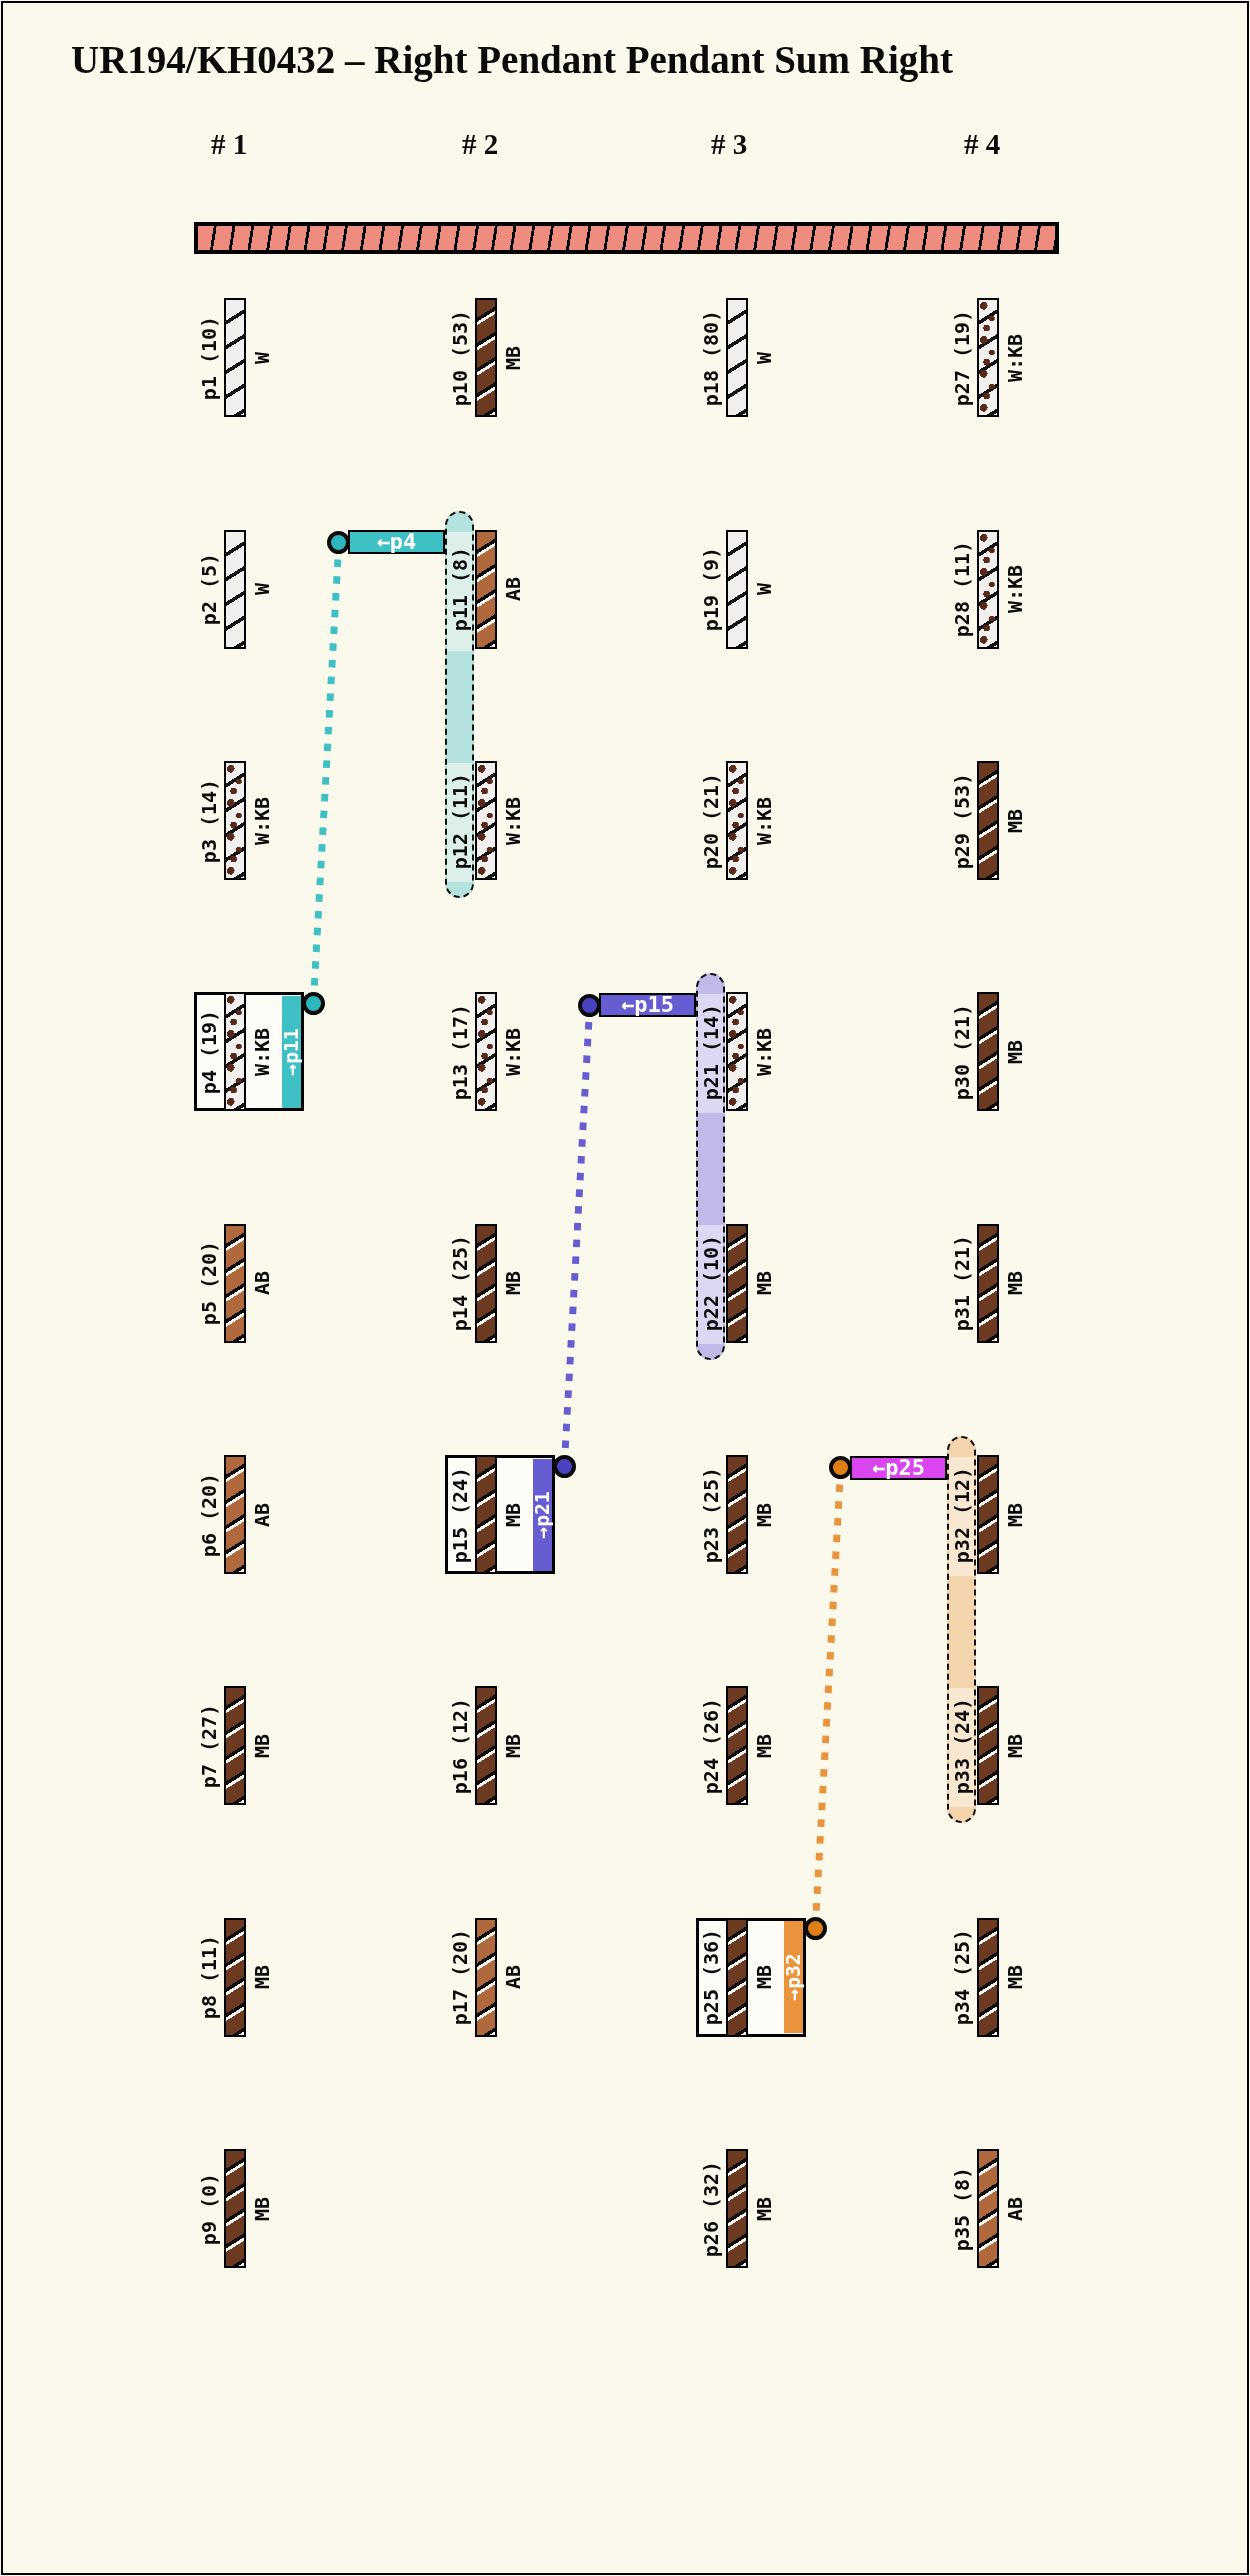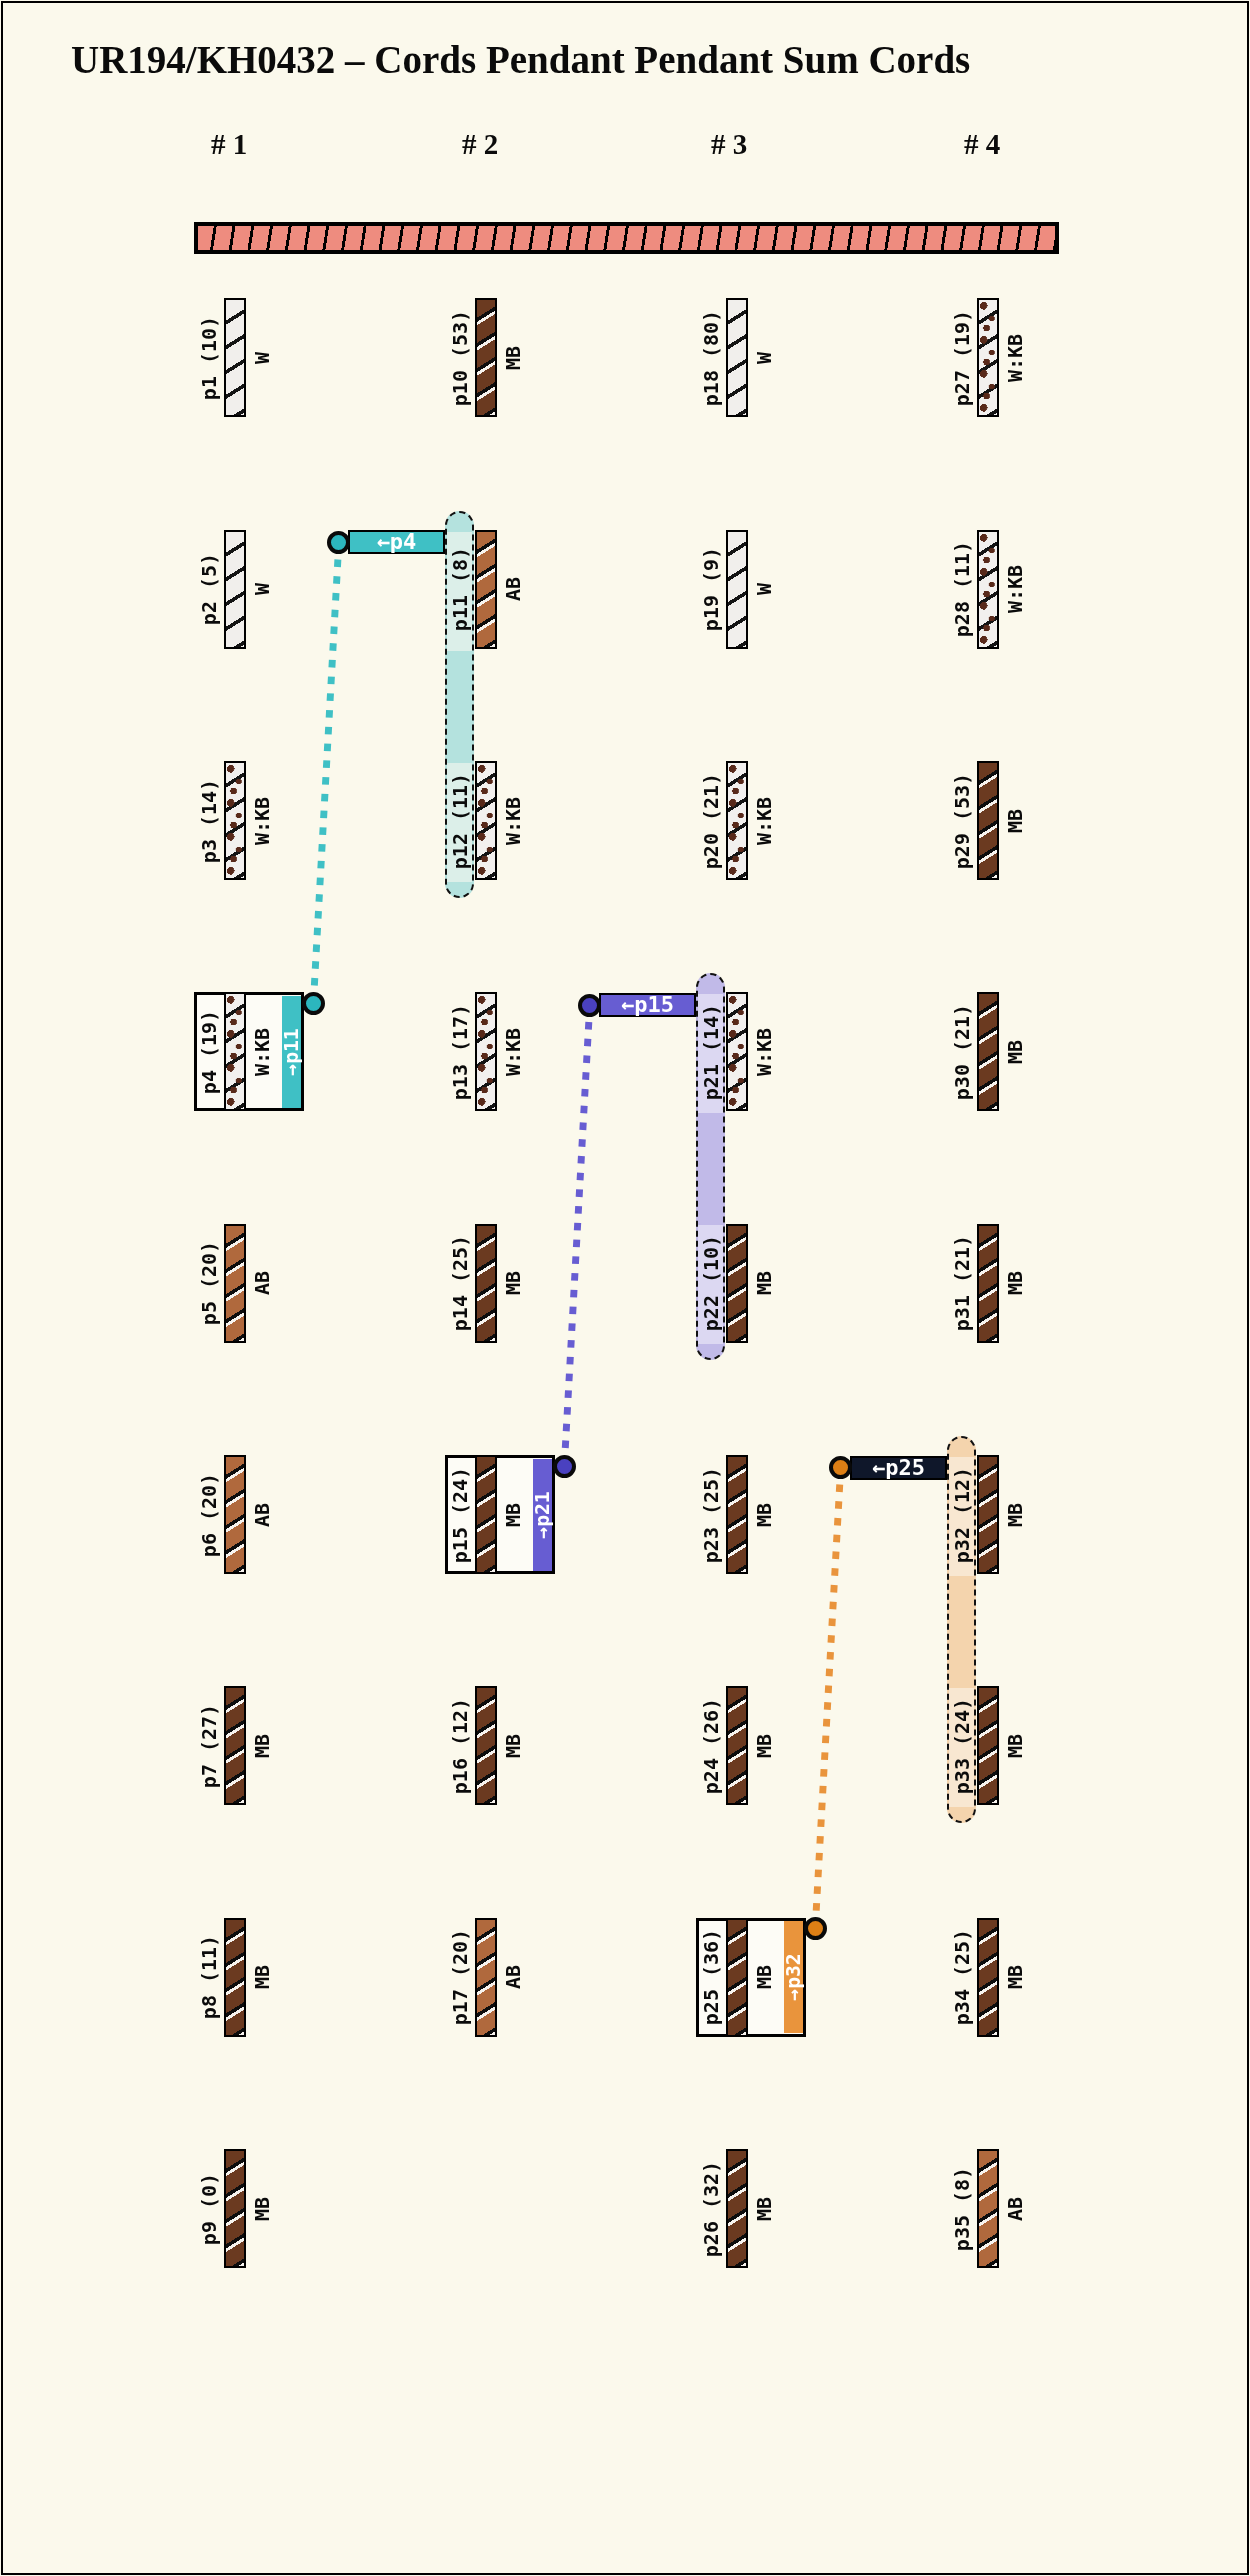--- a/index.html
+++ b/index.html
@@ -76,21 +76,21 @@
     position:absolute;width:23px;height:23px;box-sizing:border-box;
     border:4px solid #0a0a0a;border-radius:50%;
   }
   svg.lines{position:absolute;left:0;top:0;}
 </style>
 </head>
 <body>
 
 <div class="frame"></div>
 
-<div class="title">UR194/KH0432 – Cords Pendant Pendant Sum Cords</div>
+<div class="title">UR194/KH0432 – Right Pendant Pendant Sum Right</div>
 
 <div id="headers">
     <div class="group-header" style="left: 171px;"># 1</div>
     <div class="group-header" style="left: 422px;"># 2</div>
     <div class="group-header" style="left: 671px;"># 3</div>
     <div class="group-header" style="left: 924px;"># 4</div>
   </div>
 
 <div class="primary-cord"></div>
 
@@ -114,21 +114,21 @@
       <div class="capsule-strip" style="top: 250px; height: 119px; background: rgb(248, 231, 209);"></div>
     </div>
   </div>
 <div id="connectors">
     <div class="conn-box" style="left: 348px; top: 530px; background: rgb(63, 192, 197);">
       <div class="conn-label">←p4</div>
     </div>
     <div class="conn-box" style="left: 599px; top: 993px; background: rgb(103, 93, 210);">
       <div class="conn-label">←p15</div>
     </div>
-    <div class="conn-box" style="left: 850px; top: 1456px; background: #0f172a;">
+    <div class="conn-box" style="left: 850px; top: 1456px; background: #d946ef;">
       <div class="conn-label">←p25</div>
     </div>
   </div>
 <div id="pendants">
     <div>
       <div class="vtext" style="left: 149px; top: 346px;">p1 (10)</div>
       <div class="bar cord-W" style="left: 224px; top: 298px;"></div>
       <div class="vtext" style="left: 202px; top: 346px;">W</div>
     </div>
     <div>

